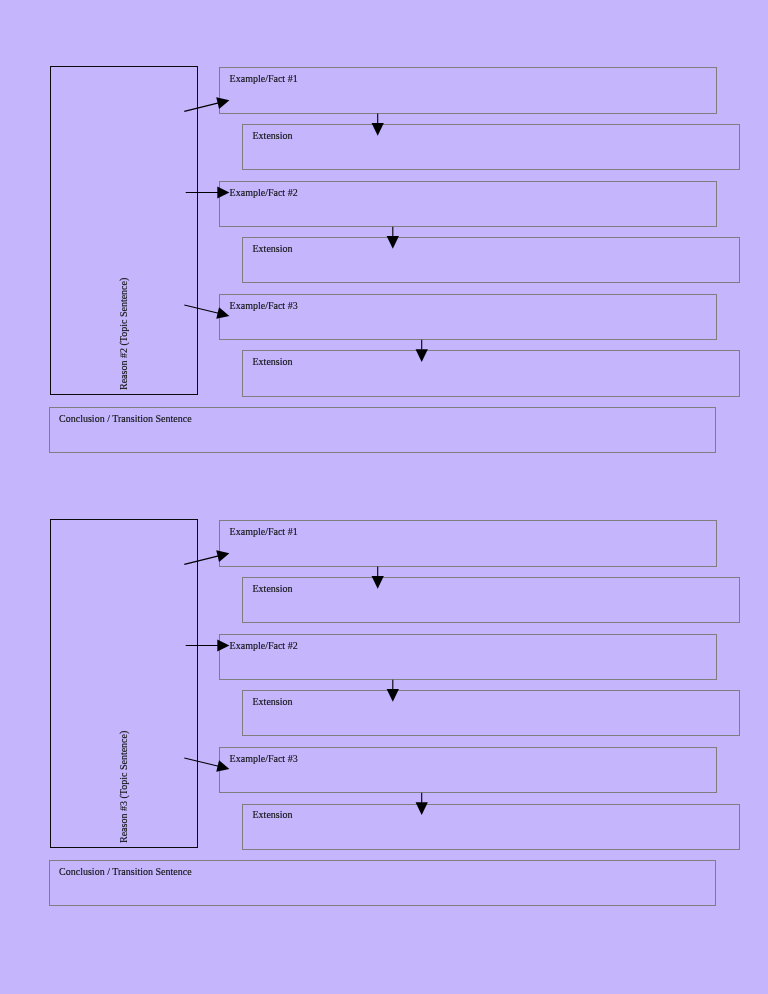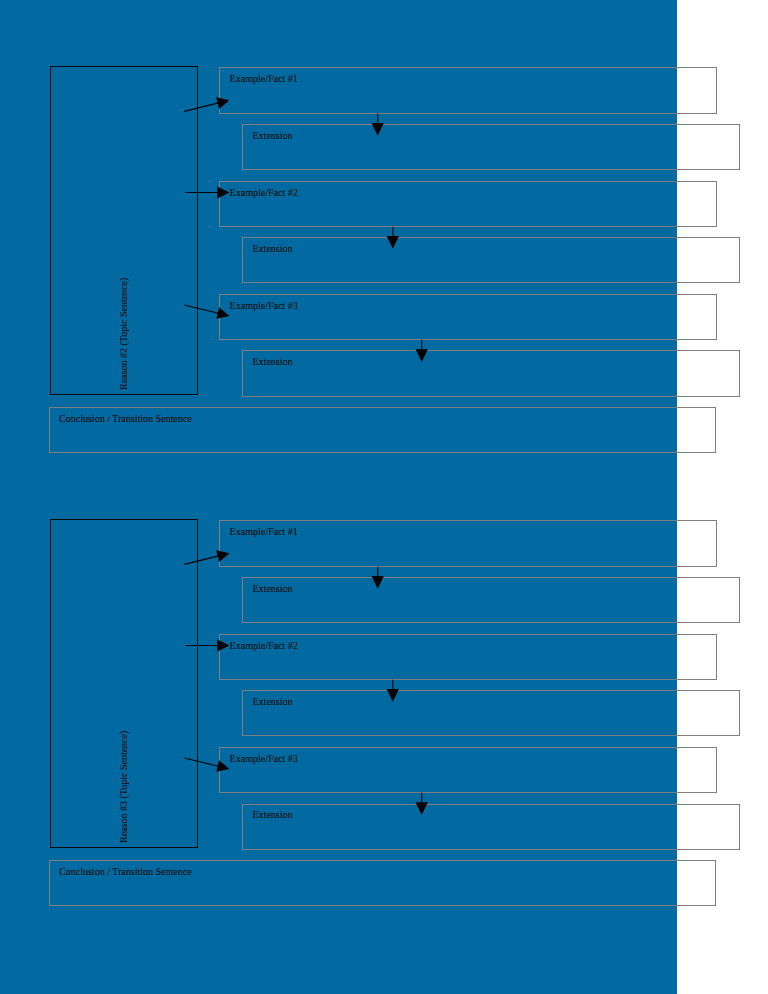--- a/index.html
+++ b/index.html
@@ -1,19 +1,19 @@
 <!DOCTYPE html>
 <html><head>
 <meta charset="utf-8">
 <title>Essay Graphic Organizer Worksheet</title>
 <style>
   html,body{margin:0;padding:0;background:#ffffff;}
   body{width:768px;height:994px;overflow:hidden;
        font-family:"Liberation Serif",serif;}
-  #page{position:relative;width:677px;height:994px;background:#0369a1;}
+  #page{position:relative;width:768px;height:994px;background:#c4b5fd;}
   .sec{position:absolute;left:0;top:0;width:768px;height:460px;}
 
   .box{position:absolute;box-sizing:border-box;background:transparent;}
   .fact-box,.ext-box,.concl-box{border:1px solid #7e7e7e;}
   .reason-box{border:1.5px solid #0a0a0a;}
 
   .lbl{position:absolute;transform:translateZ(0);
        font-size:10px;line-height:10px;color:#111111;white-space:nowrap;
        -webkit-text-stroke:0.14px #111111;}
 

